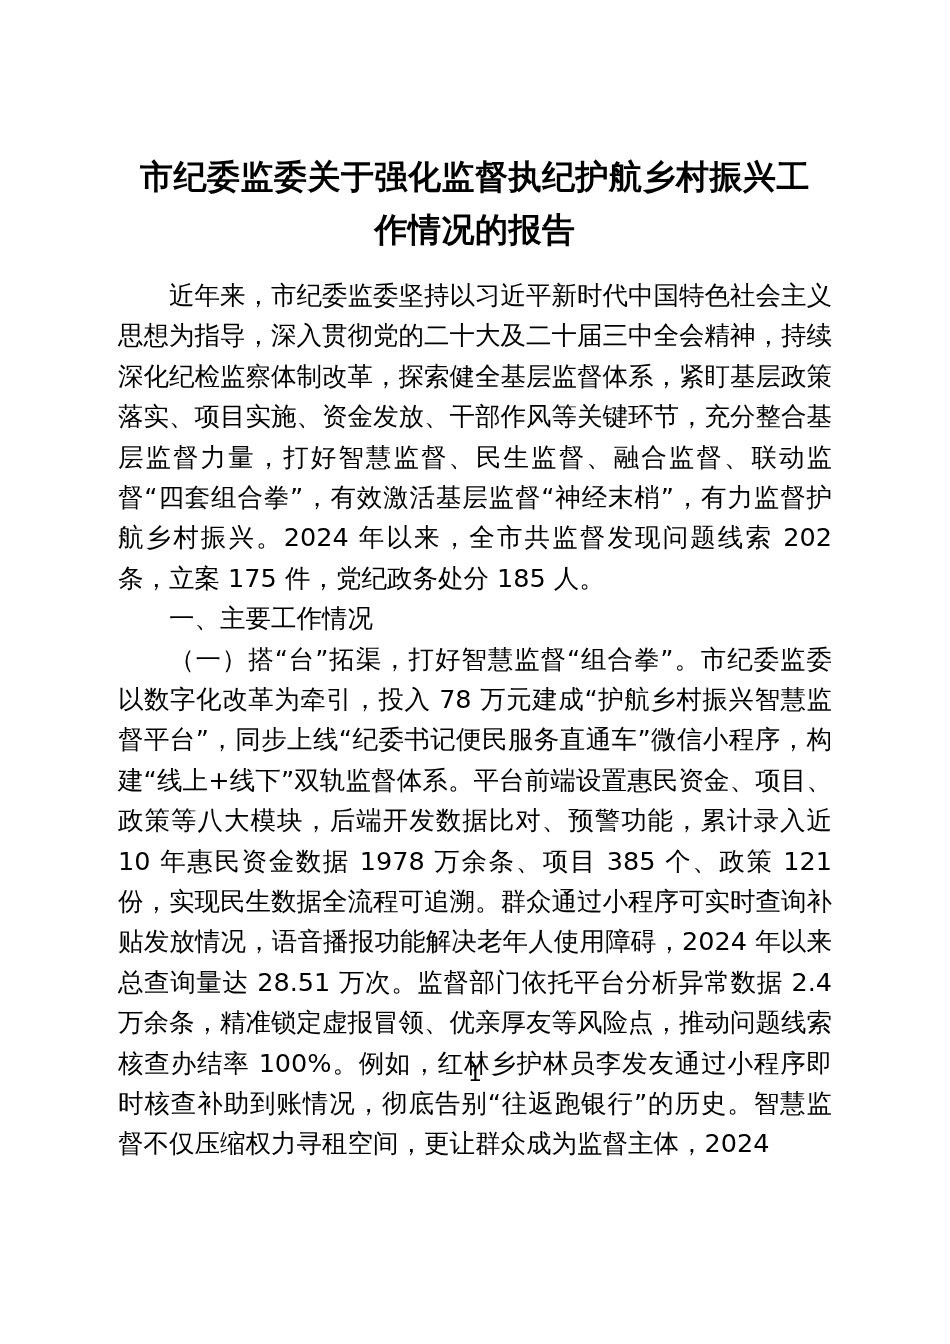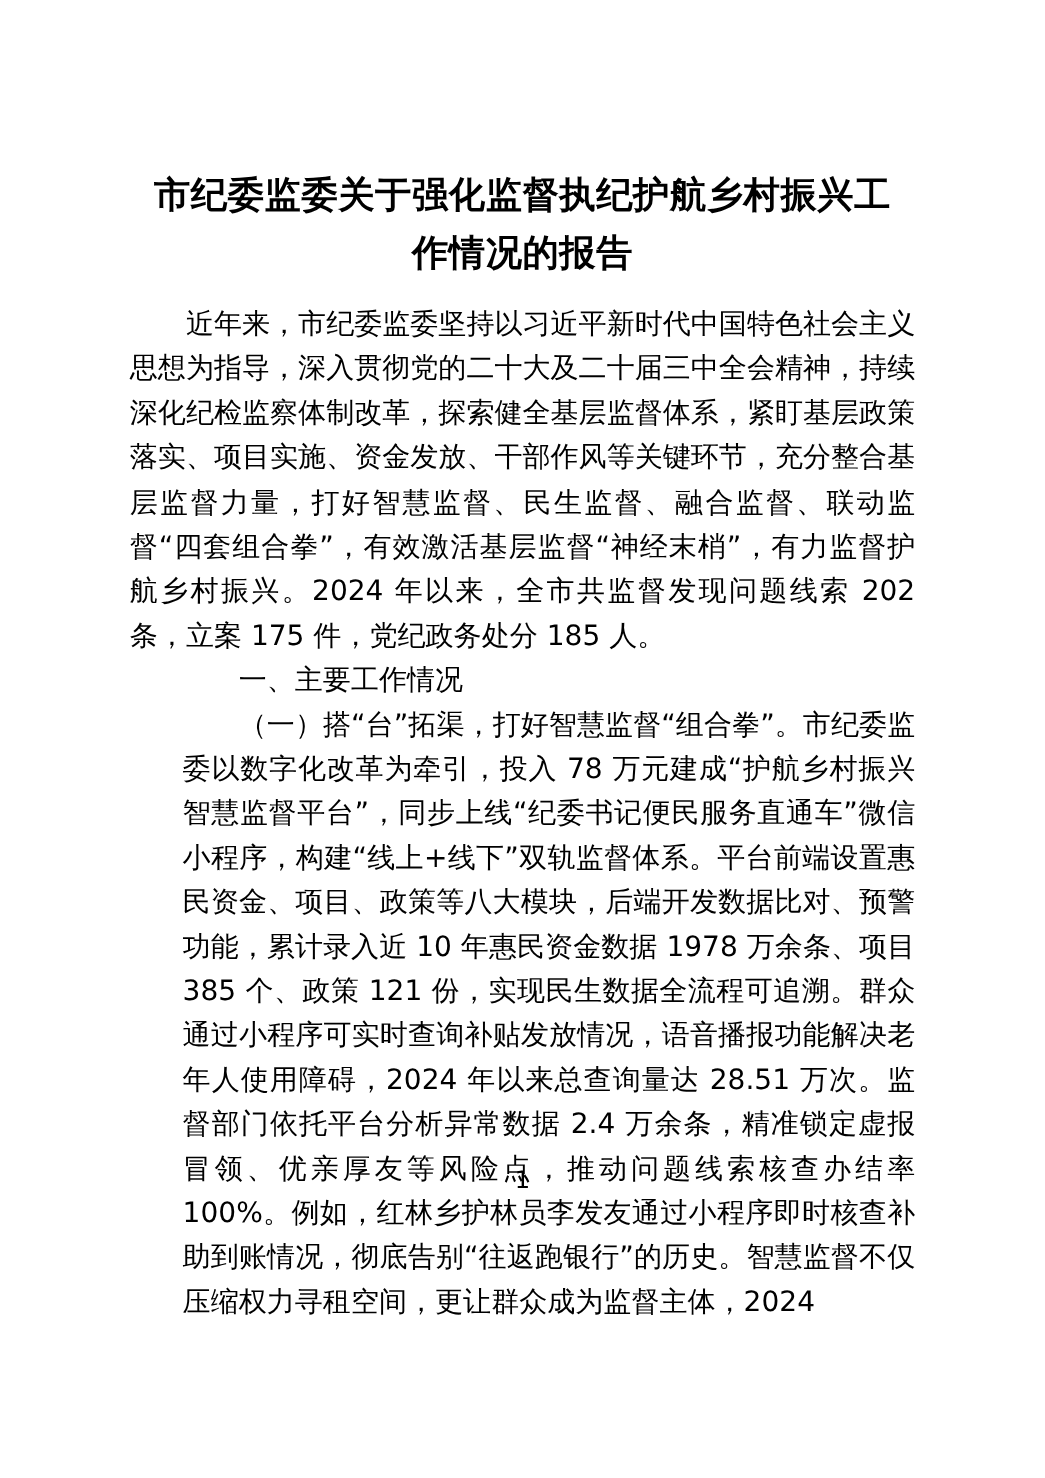--- a/index.html
+++ b/index.html
@@ -36,21 +36,20 @@
     font-family: "DejaVu Sans", "Liberation Sans", sans-serif;
     font-size: 25.5px;
     line-height: 1.585;
     text-align: justify;
     text-justify: inter-ideograph;
     margin: 0;
     letter-spacing: 0px;
   }
   .body-text + .body-text {
     margin-top: 0px;
-    margin-left: 48px;
   }
   .indent {
     text-indent: 2em;
   }
   .page-number {
     position: absolute;
     bottom: 52px;
     left: 0;
     width: 950px;
     text-align: center;

